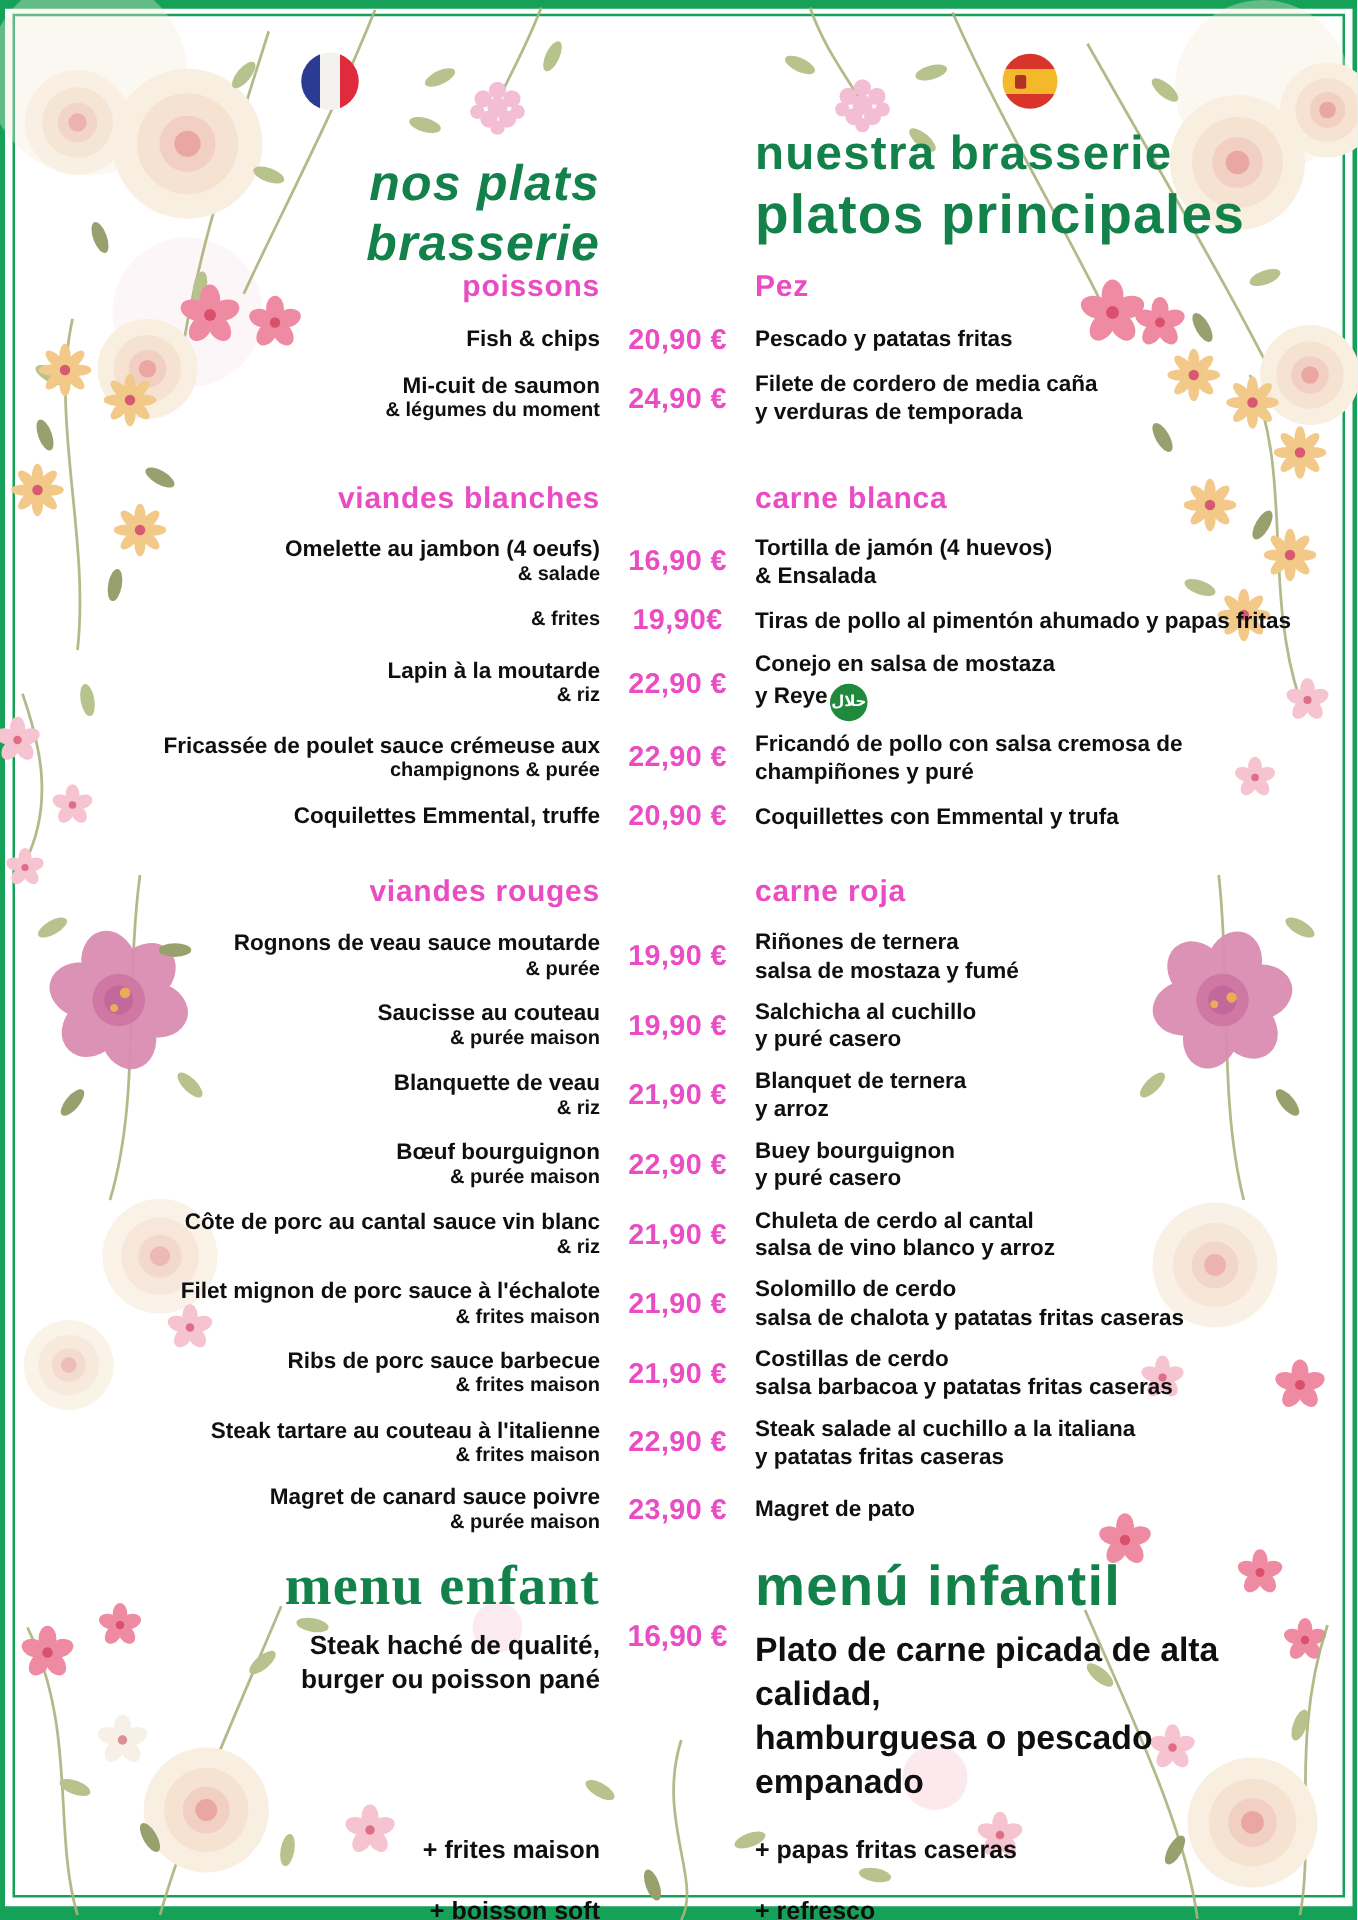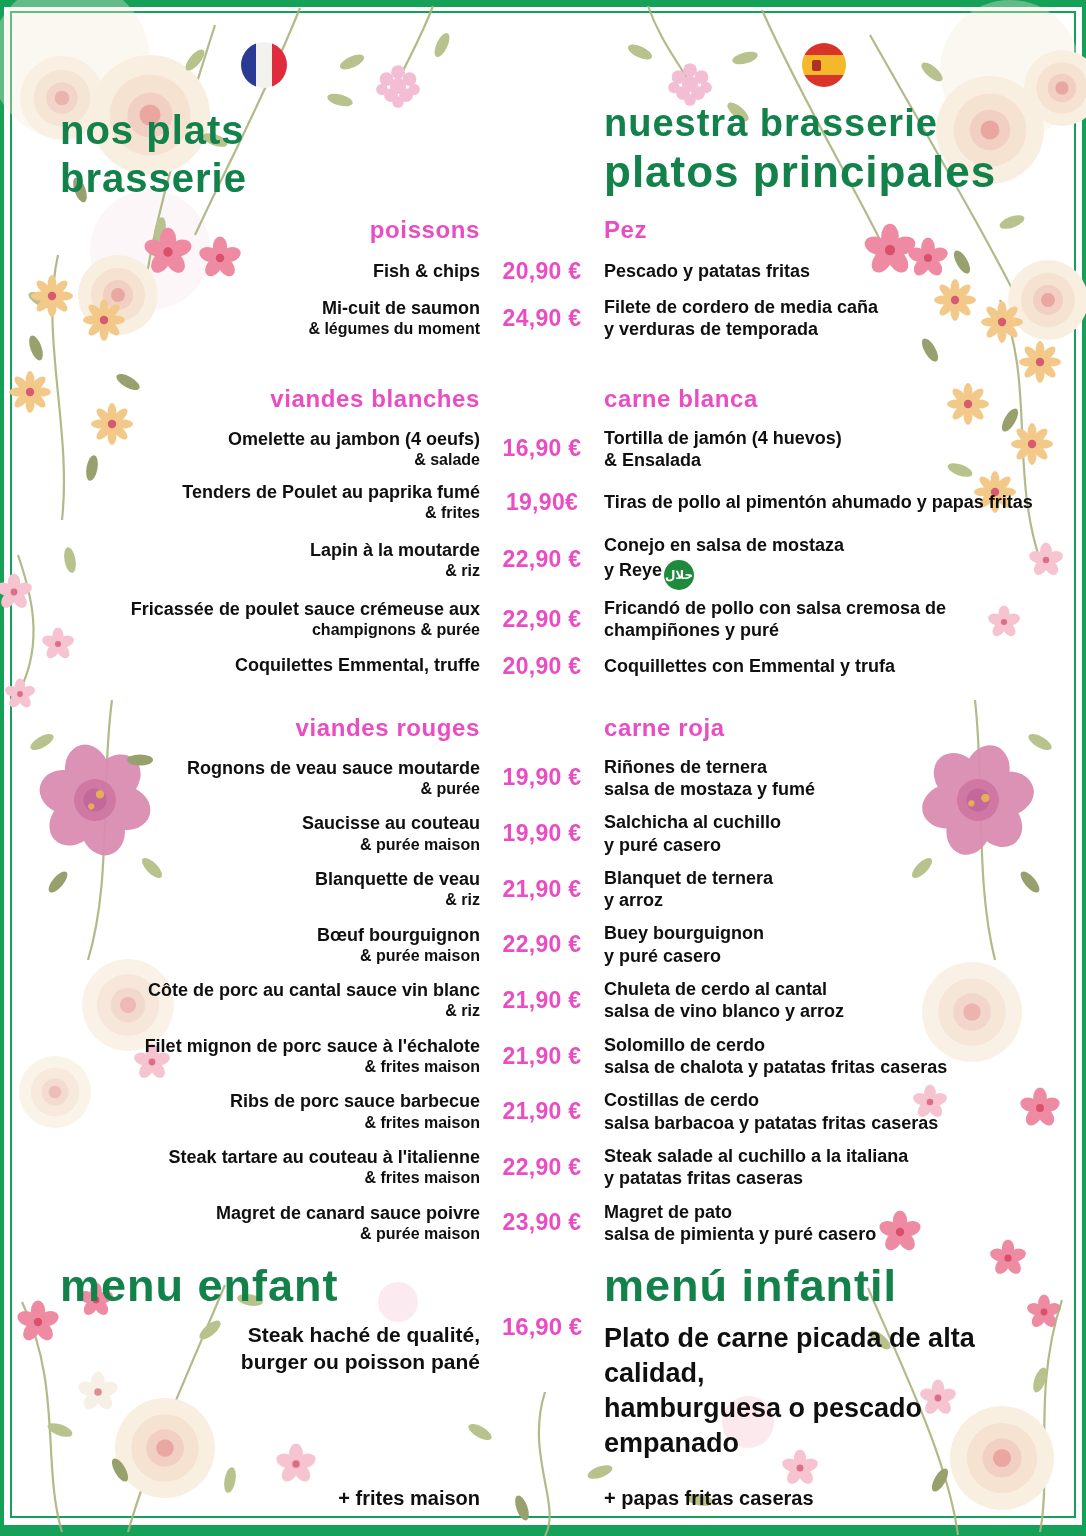--- a/index.html
+++ b/index.html
@@ -15,21 +15,21 @@
   
   .content{position:absolute;inset:0;z-index:3;}
   .flag{position:absolute;border-radius:50%;overflow:hidden;}
   .flag-fr{left:241px;top:42px;width:46px;height:46px;
         background:linear-gradient(90deg,#2b3a92 0 33.4%,#f4f2ee 33.4% 66.6%,#e02b3c 66.6% 100%);}
   .flag-es{left:802px;top:43px;width:44px;height:44px;
         background:linear-gradient(180deg,#d8342a 0 27%,#f4b82b 27% 73%,#d8342a 73% 100%);}
   .flag-es .emblem{position:absolute;left:10px;top:17px;width:9px;height:11px;background:#b03127;border-radius:2px;}
   .t-green{color:#12814a;}
   .pink{color:#e94cc3;}
-  .header-left{position:absolute;top:106px;left:60px;width:420px;text-align:left;letter-spacing:1px;}
+  .header-left{position:absolute;top:123px;left:60px;width:420px;text-align:right;letter-spacing:1px;font-style:italic;}
   .header-left .l1,.header-left .l2{font-size:40px;line-height:1.2;}
   .header-right{position:absolute;top:102px;left:604px;width:450px;text-align:left;letter-spacing:1px;}
   .header-right .l1{font-size:38px;line-height:1.15;}
   .header-right .l2{font-size:44px;line-height:1.18;}
   .menu{position:absolute;top:216px;left:60px;width:982px;}
   .row,.sec{display:grid;grid-template-columns:420px 104px 1fr;column-gap:10px;align-items:center;}
   .row{margin-bottom:11px;}
   .sec{margin-bottom:14px;}
   .sec .fr-h{font-size:24px;text-align:right;letter-spacing:.6px;}
   .sec .es-h{font-size:24px;text-align:left;letter-spacing:.6px;}
@@ -40,21 +40,21 @@
   .fr-main{font-size:18px;line-height:1.18;}
   .fr-sub{font-size:16px;line-height:1.2;}
   .es-main,.es-sub{font-size:18px;line-height:1.24;}
   .price{font-size:23px;text-align:center;letter-spacing:.3px;}
   .halal{display:inline-flex;align-items:center;justify-content:center;width:30px;height:30px;border-radius:50%;
          background:#208a3c;color:#fff;font-size:12px;font-weight:700;margin-left:2px;vertical-align:middle;
          position:relative;top:4px;}
   
   .kids{position:relative;margin-top:16px;}
   .kids .krow{display:grid;grid-template-columns:420px 104px 1fr;column-gap:10px;}
-  .kids-title-fr{font-size:45px;letter-spacing:1px;line-height:1.1;}
+  .kids-title-fr{font-size:45px;text-align:right;letter-spacing:1px;line-height:1.1;font-family:Liberation Serif, serif;}
   .kids-title-es{font-size:45px;text-align:left;letter-spacing:1px;line-height:1.1;}
   .kids-price{position:absolute;left:420px;top:52px;width:124px;text-align:center;font-size:24px;}
   .kids-desc-fr{font-size:21px;text-align:right;line-height:1.3;margin-top:10px;}
   .kids-desc-es{font-size:27px;text-align:left;line-height:1.3;margin-top:10px;}
   .kids-extra{margin-top:26px;}
   .kids-extra .fr{font-size:20px;}
   .kids-extra .es{font-size:20px;}
 </style>
 </head>
 <body>
@@ -350,21 +350,20 @@
         </div>
         <div class="price pink">16,90 €</div>
         <div class="es">
           <div class="es-main">Tortilla de jamón (4 huevos)</div>
           <div class="es-sub">&amp; Ensalada</div>
         </div>
       </div>
 
       <div class="row">
         <div class="fr">
-          <div class="fr-main">Tenders de Poulet au paprika fumé</div>
           <div class="fr-sub">&amp; frites</div>
         </div>
         <div class="price pink">19,90€</div>
         <div class="es">
           <div class="es-main">Tiras de pollo al pimentón ahumado y papas fritas</div>
           <div class="es-sub"></div>
         </div>
       </div>
 
       <div class="row">
@@ -508,21 +507,20 @@
       </div>
 
       <div class="row">
         <div class="fr">
           <div class="fr-main">Magret de canard sauce poivre</div>
           <div class="fr-sub">&amp; purée maison</div>
         </div>
         <div class="price pink">23,90 €</div>
         <div class="es">
           <div class="es-main">Magret de pato</div>
-          <div class="es-sub">salsa de pimienta y puré casero</div>
         </div>
       </div>
 
       <div class="kids">
         <div class="kids-price pink">16,90 €</div>
         <div class="krow">
           <div class="kids-title-fr t-green">menu enfant</div>
           <div></div>
           <div class="kids-title-es t-green">menú infantil</div>
         </div>

